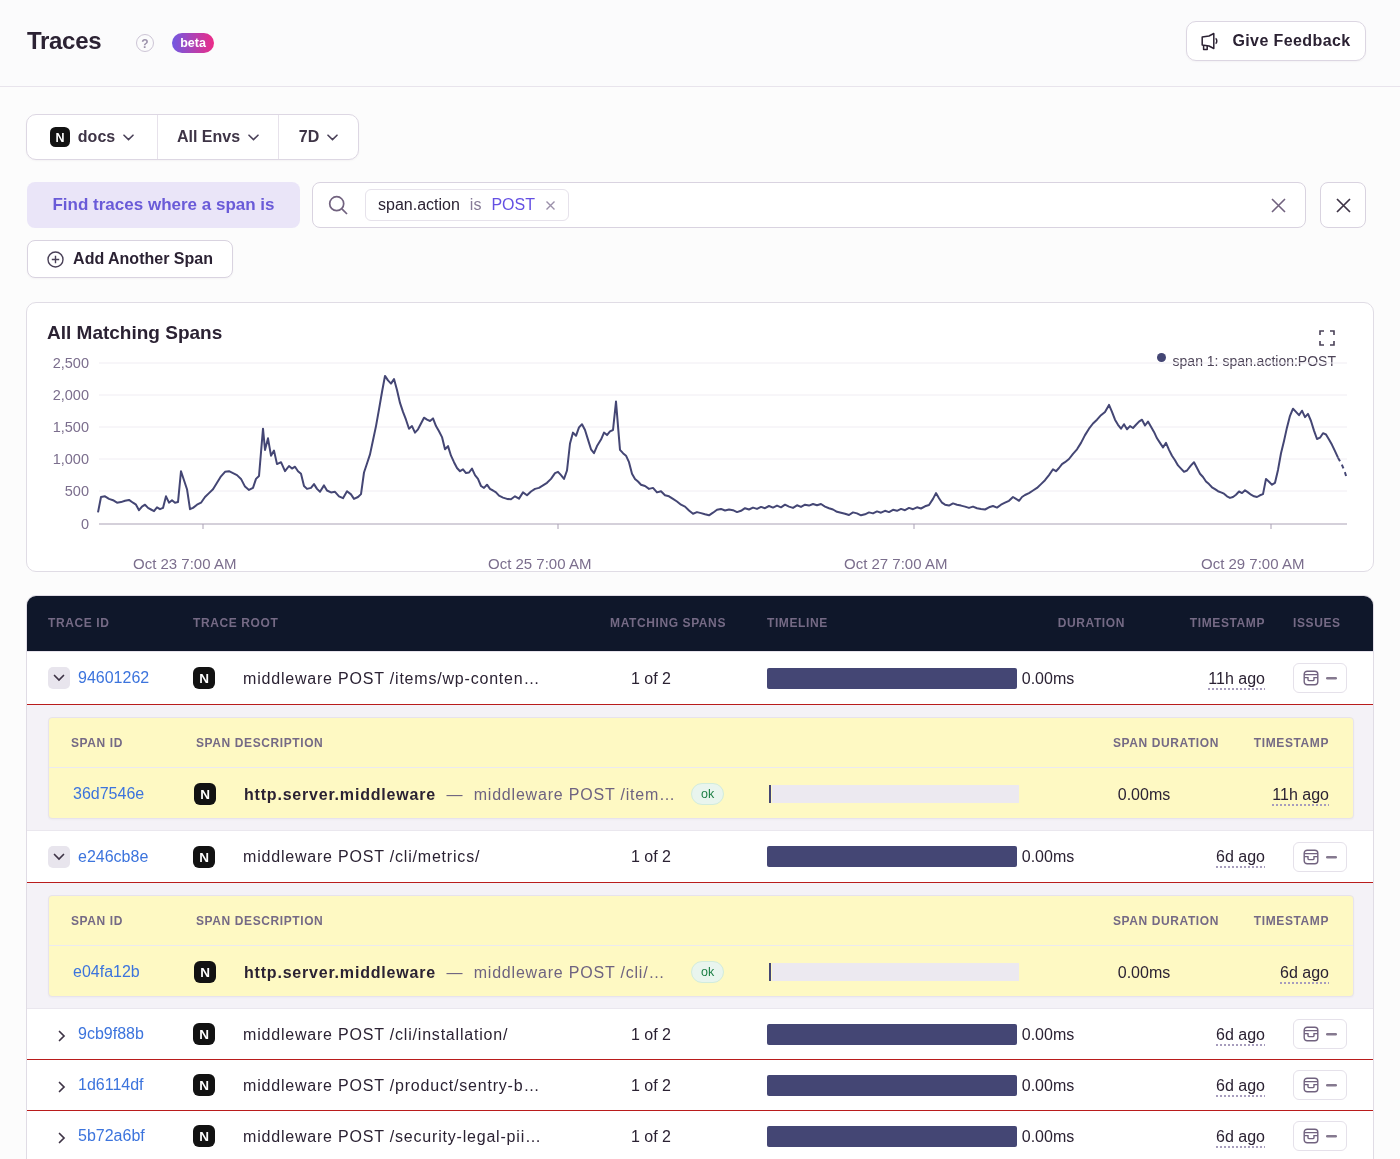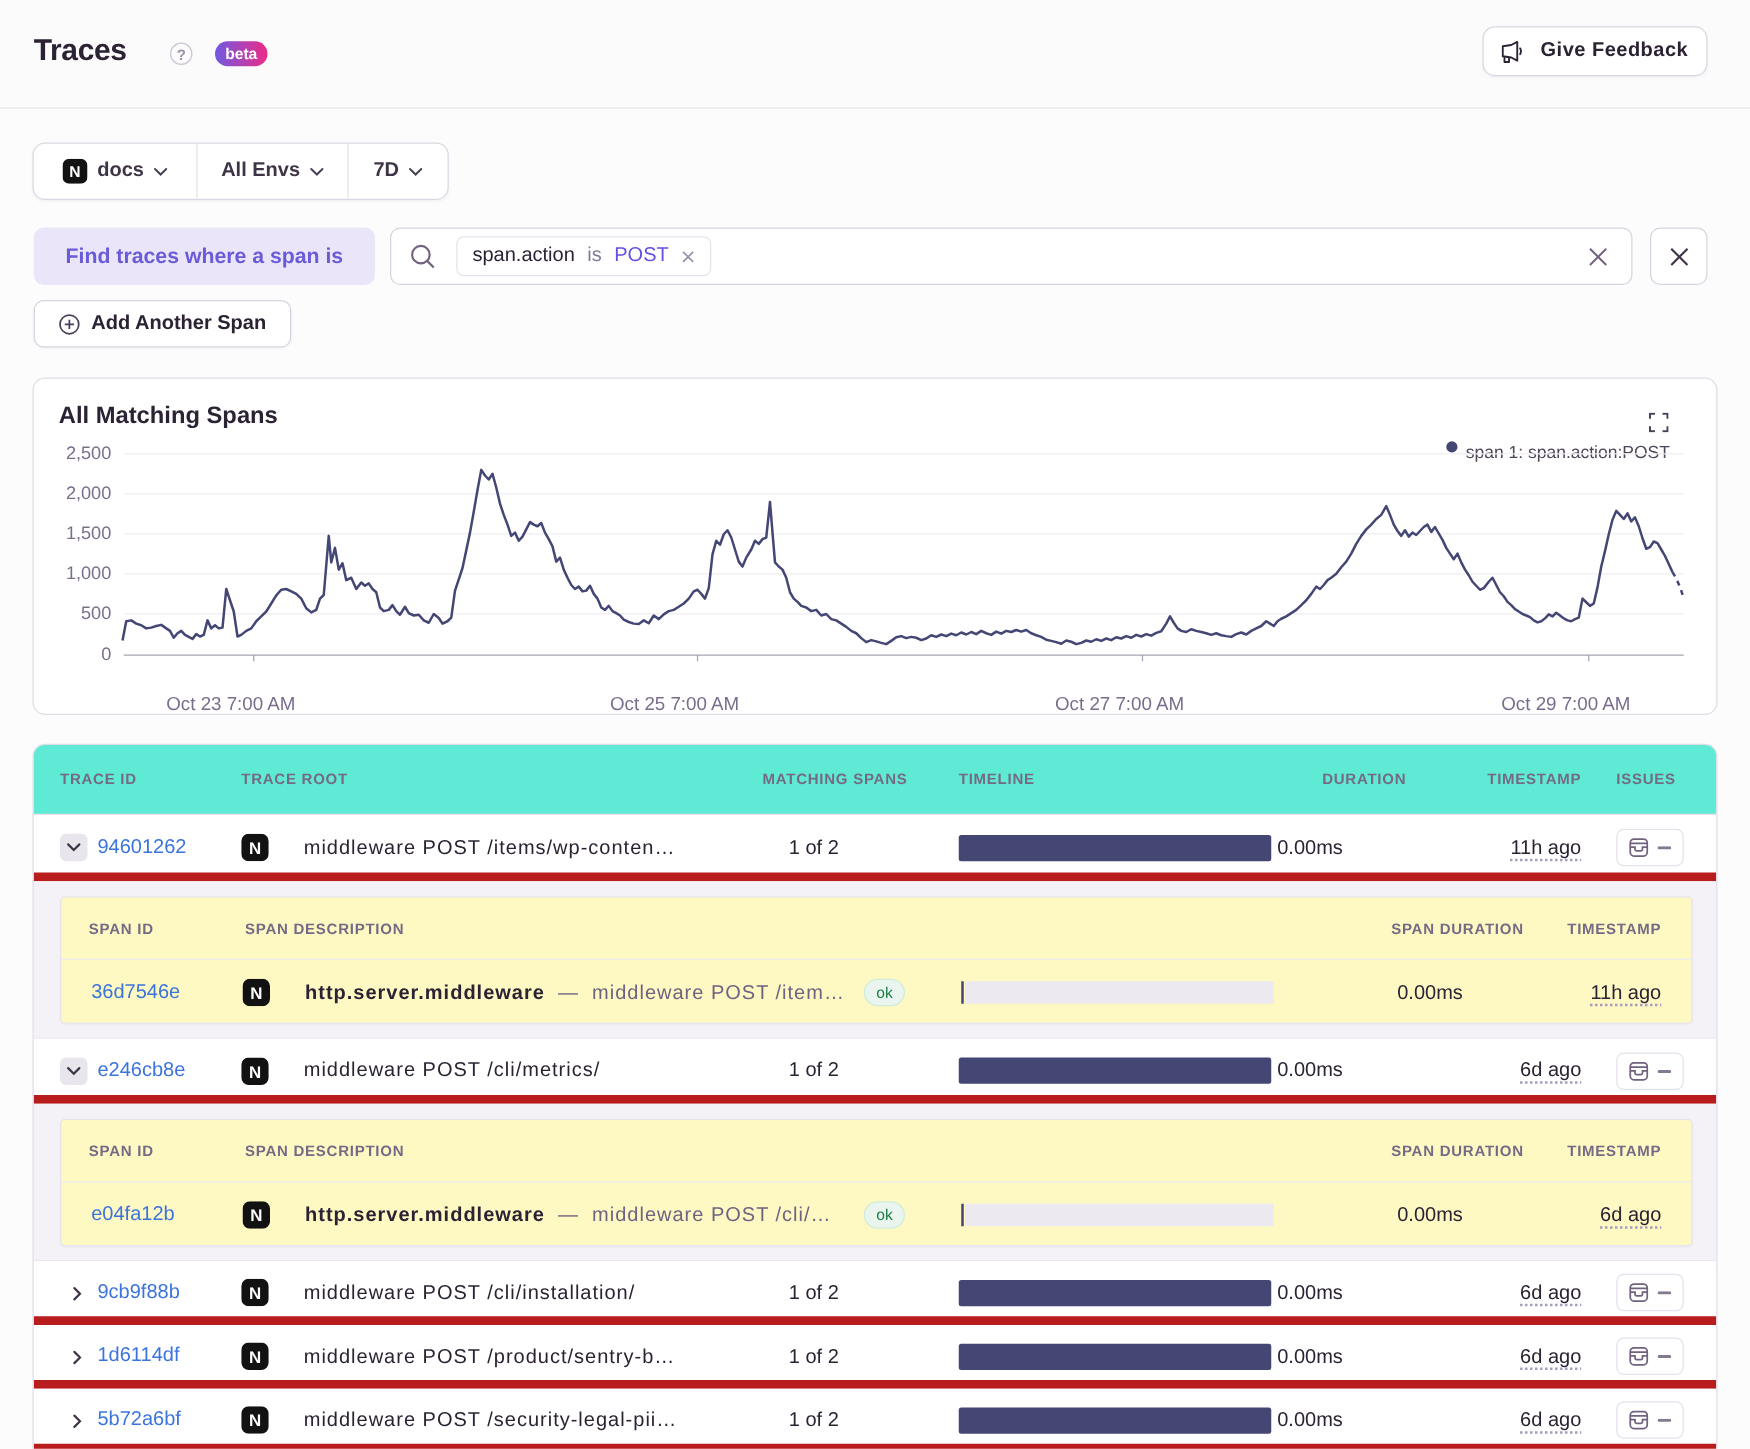--- a/index.html
+++ b/index.html
@@ -19,23 +19,23 @@
 .token { position:absolute; left:52px; top:6px; height:32px; border:1px solid #e6e2eb; border-radius:6px; background:#fff; display:flex; align-items:center; padding:0 12px 0 12px; gap:10px; font-size:16px; }
 .xbtn { position:absolute; left:1320px; top:182px; width:46px; height:46px; background:#fff; border:1px solid #d9d3e0; border-radius:8px; display:flex; align-items:center; justify-content:center; }
 .addbtn { position:absolute; left:27px; top:240px; width:206px; height:38px; background:#fff; border:1px solid #d9d3e0; border-radius:8px; box-shadow:0 1px 2px rgba(43,34,51,.04); display:flex; align-items:center; justify-content:center; gap:9px; font-size:16px; font-weight:bold; color:#2b2233; }
 .chartcard { position:absolute; left:26px; top:302px; width:1348px; height:270px; background:#fff; border:1px solid #e0dce5; border-radius:10px; }
 .charttitle { position:absolute; left:20px; top:19px; font-size:19px; font-weight:bold; color:#2b2233; }
 .legend { position:absolute; right:37px; top:50px; font-size:14px; color:#4d4458; display:flex; align-items:flex-start; gap:7px; }
 .legdot { width:9px; height:9px; border-radius:50%; background:#444674; }
 .ylab { position:absolute; font-size:14.5px; color:#7b6e8d; text-align:right; width:60px; }
 .xlab { position:absolute; font-size:15px; color:#7b6e8d; text-align:left; width:140px; top:252px; }
 .tablecard { position:absolute; left:26px; top:595px; width:1348px; height:566px; background:#fff; border:1px solid #e0dce5; border-radius:10px 10px 0 0; overflow:hidden; }
-.thead { position:absolute; left:0; top:0; width:100%; height:56px; background:#5eead4; border-bottom:1px solid #e7e3ec; }
+.thead { position:absolute; left:0; top:0; width:100%; height:56px; background:#0f172a; border-bottom:1px solid #e7e3ec; }
 .th { position:absolute; top:20px; font-size:12px; font-weight:bold; color:#756a85; letter-spacing:0.6px; }
-.trow { position:absolute; left:0; width:100%; background:#fff; border-bottom:7px solid #b91c1c; }
+.trow { position:absolute; left:0; width:100%; background:#fff; border-bottom:1px solid #b91c1c; }
 .link { color:#3c74dd; font-size:16px; }
 .chevbtn { position:absolute; left:21px; top:13px; width:22px; height:22px; background:#e8e5ed; border-radius:5px; display:flex; align-items:center; justify-content:center; }
 .chevplain { position:absolute; left:31px; top:18px; }
 .desc { position:absolute; font-size:16px; letter-spacing:0.8px; color:#2b2233; white-space:nowrap; }
 .rnum { position:absolute; font-size:16px; color:#2b2233; text-align:center; }
 .bar { position:absolute; left:740px; width:250px; height:21px; background:#444674; border-radius:2px; }
 .tstamp { position:absolute; font-size:16px; color:#2b2233; text-align:right; text-decoration:underline dotted #a79dbd 1.5px; text-underline-offset:4px; }
 .issuesbtn { position:absolute; left:1266px; width:54px; height:30px; background:#fff; border:1px solid #e5e1ea; border-radius:6px; display:flex; align-items:center; justify-content:center; gap:7px; }
 .expand { position:absolute; left:0; width:100%; background:#f4f2f7; border-bottom:1px solid #eae7ee; }
 .nested { position:absolute; left:21px; width:1306px; background:#fef9c3; border:1px solid #e7e3ec; border-radius:4px; box-shadow:0 1px 2px rgba(43,34,51,.03); }

